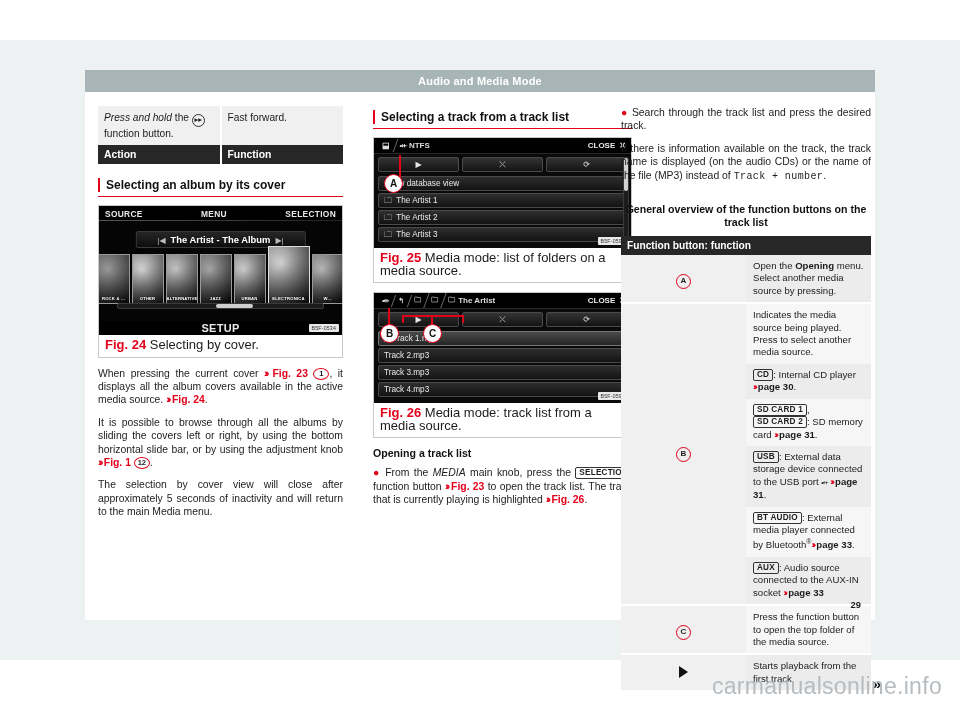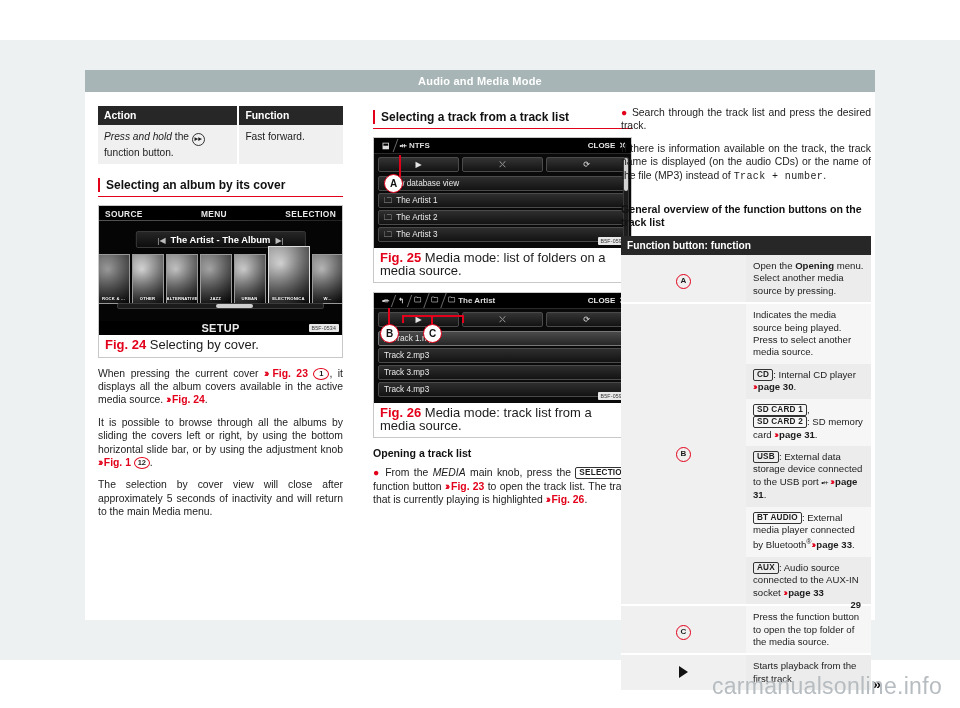--- a/index.html
+++ b/index.html
@@ -292,31 +292,31 @@
     <span>Audio and Media Mode</span>
   </div>
 
   <div class="cols">
 
     <div class="col col-1">
 
       <table class="tbl">
         <tbody>
             <tr>
-          <th style="width:52%">Action</th>
-          <th>Function</th>
-        </tr>
-        <tr>
           <td>
             <span class="it">Press and hold</span>
             <span>the</span>
             <span class="capround">▸▸</span>
             <span>function button.</span>
           </td>
           <td>Fast forward.</td>
+        </tr>
+        <tr>
+          <th style="width:52%">Action</th>
+          <th>Function</th>
         </tr>
       </tbody>
         </table>
 
       <div class="h2" style="margin-top:14px">Selecting an album by its cover</div>
 
       <div class="fig">
         <div class="shot">
           <div class="mmi-bar">
             <span class="sl">SOURCE</span>
@@ -510,21 +510,21 @@
 
       <p class="body">
         <span style="color:#e2001a;font-weight:bold;">●</span>
         <span>Search through the track list and press the desired track.</span>
       </p>
 
       <p class="body">
         <span>If there is information available on the track, the track name is displayed (on the audio CDs) or the name of the file (MP3) instead of </span><span style="font-family:'Liberation Mono',monospace;font-size:10px;letter-spacing:.4px;">Track + number</span><span>.</span>
       </p>
 
-      <div class="h3" style="margin-top:20px;margin-bottom:7px;">General overview of the function buttons on the track list</div>
+      <div class="h3" style="margin-top:20px;margin-bottom:7px;text-align:center;">General overview of the function buttons on the track list</div>
 
       <div style="position:relative;">
       <table class="fbt">
         <tbody>
               <tr class="hdr">
           <td colspan="2">Function button: function</td>
         </tr>
 
         <tr>
           <td class="key">

